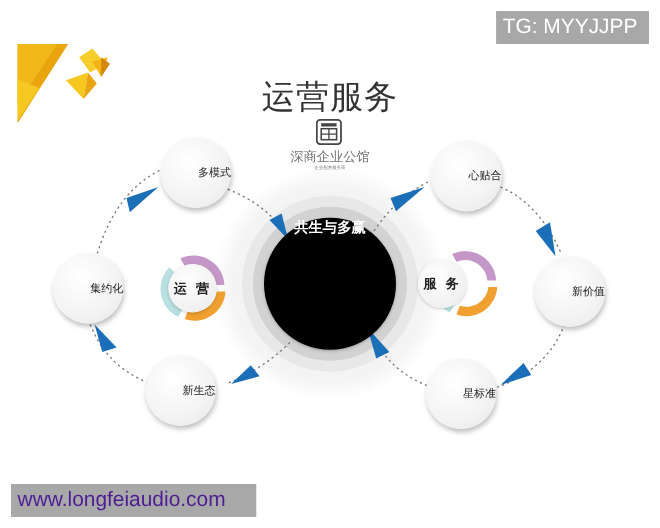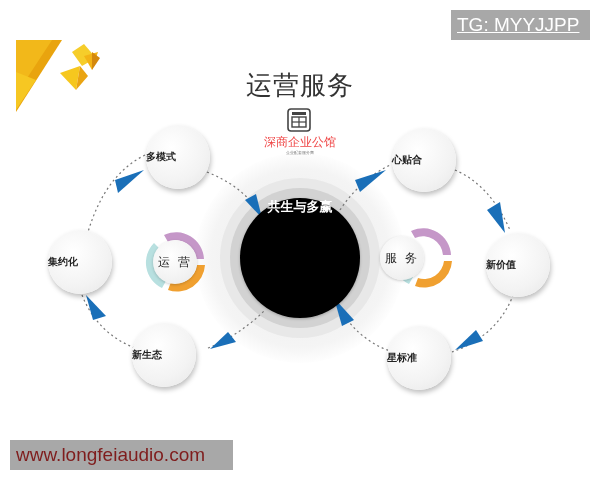--- a/index.html
+++ b/index.html
@@ -1,30 +1,30 @@
 <!DOCTYPE html>
 <html><head>
 <meta charset="utf-8">
 <style>
   html, body { margin:0; padding:0; }
   body { width:600px; height:480px; background:#ffffff; position:relative; overflow:hidden; font-family:"DejaVu Sans", sans-serif; }
   .abs { position:absolute; }
-  .tg-badge { left:451px; top:10px; width:139px; height:30px; background:#a8a8a8; color:#ffffff; font-family:"Liberation Sans", sans-serif; font-size:19px; line-height:30px; padding-left:6px; box-sizing:border-box;text-decoration:underline; }
-  .site-badge { left:10px; top:440px; width:223px; height:30px; background:#a8a8a8; color:#7f1d1d; font-family:"Liberation Sans", sans-serif; font-size:19px; line-height:30px; padding-left:6px; box-sizing:border-box; }
-  .title { left:200px; width:200px; top:68px; text-align:center; font-size:26px; color:#333333; letter-spacing:1px; }
+  .tg-badge { left:451px; top:10px; width:139px; height:30px; background:#a8a8a8; color:#ffffff; font-family:"Liberation Sans", sans-serif; font-size:19px; line-height:30px; padding-left:6px; box-sizing:border-box; }
+  .site-badge { left:10px; top:440px; width:223px; height:30px; background:#a8a8a8; color:#4c1d95; font-family:"Liberation Sans", sans-serif; font-size:19px; line-height:30px; padding-left:6px; box-sizing:border-box; }
+  .title { left:200px; width:200px; top:68px; text-align:center; font-size:30px; color:#333333; letter-spacing:1px; }
   .logo-box { left:287px; top:108px; width:24px; height:24px; }
-  .brand { left:240px; width:120px; top:134px; text-align:center; font-size:12px; color:#ef4444; letter-spacing:0px; }
+  .brand { left:240px; width:120px; top:134px; text-align:center; font-size:12px; color:#737373; letter-spacing:0px; }
   .brand-sub { left:240px; width:120px; top:150px; text-align:center; font-size:4px; color:#777; }
   .halo3 { left:195px; top:153px; width:210px; height:210px; border-radius:50%; background:radial-gradient(circle, rgba(230,230,230,0.9) 0%, rgba(240,240,240,0.7) 60%, rgba(255,255,255,0) 72%); }
   .halo2 { left:220px; top:178px; width:160px; height:160px; border-radius:50%; background:#e8e8e8; }
   .halo1 { left:230px; top:188px; width:140px; height:140px; border-radius:50%; background:#d2d2d2; }
   .core { left:240px; top:198px; width:120px; height:120px; border-radius:50%; background:#000000; box-shadow:0 1px 3px rgba(0,0,0,0.25); display:flex; align-items:flex-start; justify-content:center; color:#ffffff; font-weight:bold; font-size:13px; }
-  .node { width:64px; height:64px; border-radius:50%; background:radial-gradient(circle at 40% 35%, #ffffff 0%, #f3f3f3 60%, #e6e6e6 100%); box-shadow:1px 3px 5px rgba(0,0,0,0.25); display:flex; align-items:center; justify-content:flex-start; font-size:10px; font-weight:bold; color:#222; }
+  .node { width:64px; height:64px; border-radius:50%; background:radial-gradient(circle at 40% 35%, #ffffff 0%, #f3f3f3 60%, #e6e6e6 100%); box-shadow:1px 3px 5px rgba(0,0,0,0.25); display:flex; align-items:center; justify-content:flex-end; font-size:10px; font-weight:normal; color:#222; }
   .ring { width:66px; height:66px; }
-  .ring-label { width:44px; height:44px; border-radius:50%; background:radial-gradient(circle at 40% 35%, #ffffff 0%, #f0f0f0 70%, #e3e3e3 100%); box-shadow:0 1px 3px rgba(0,0,0,0.2); display:flex; align-items:center; justify-content:center; font-size:12px; font-weight:normal; color:#222; letter-spacing:2px; }
+  .ring-label { width:44px; height:44px; border-radius:50%; background:radial-gradient(circle at 40% 35%, #ffffff 0%, #f0f0f0 70%, #e3e3e3 100%); box-shadow:0 1px 3px rgba(0,0,0,0.2); display:flex; align-items:center; justify-content:center; font-size:12px; font-weight:bold; color:#222; letter-spacing:2px; }
   svg.overlay { position:absolute; left:0; top:0; }
 </style>
 </head>
 <body>
 
 <svg class="overlay" width="120" height="120">
   <polygon points="16,40 62,40 16,112" fill="#e9a40e"></polygon>
   <polygon points="16,40 52,40 16,95" fill="#f2b81a"></polygon>
   <polygon points="16,72 36,80 16,110" fill="#f6c722"></polygon>
   <polygon points="72,52 84,44 96,58 82,66" fill="#f6cd2a"></polygon>

